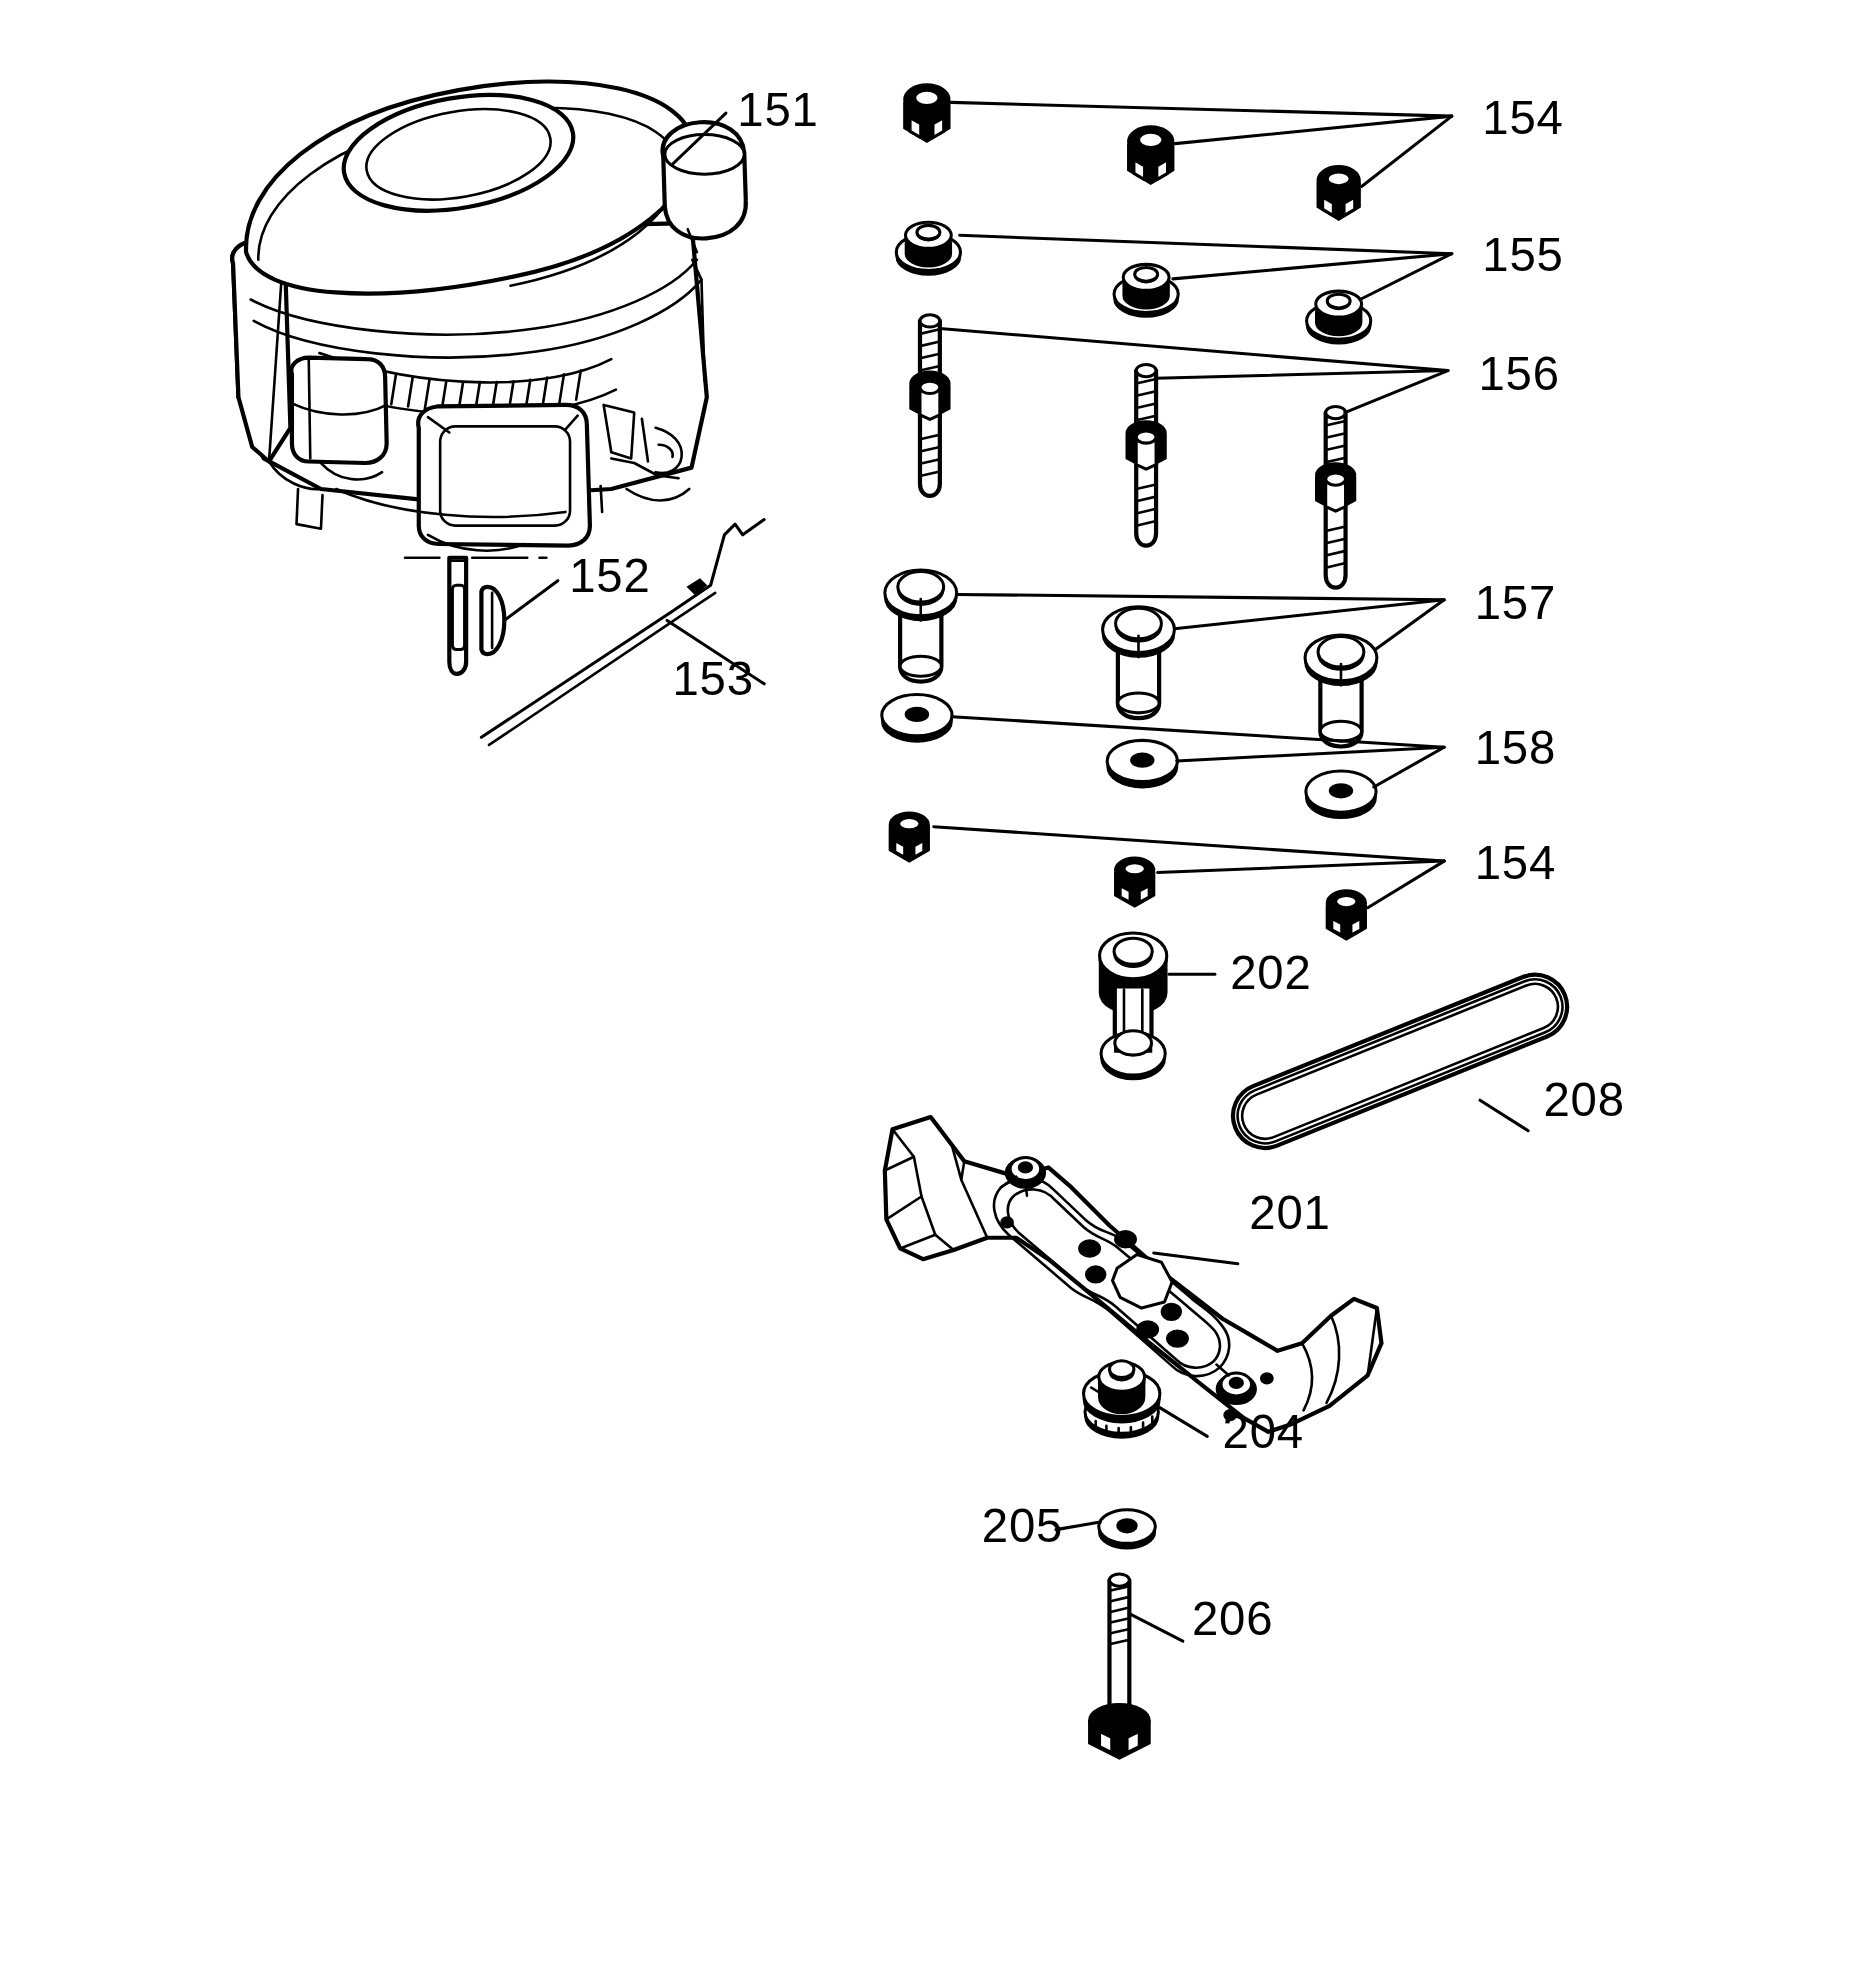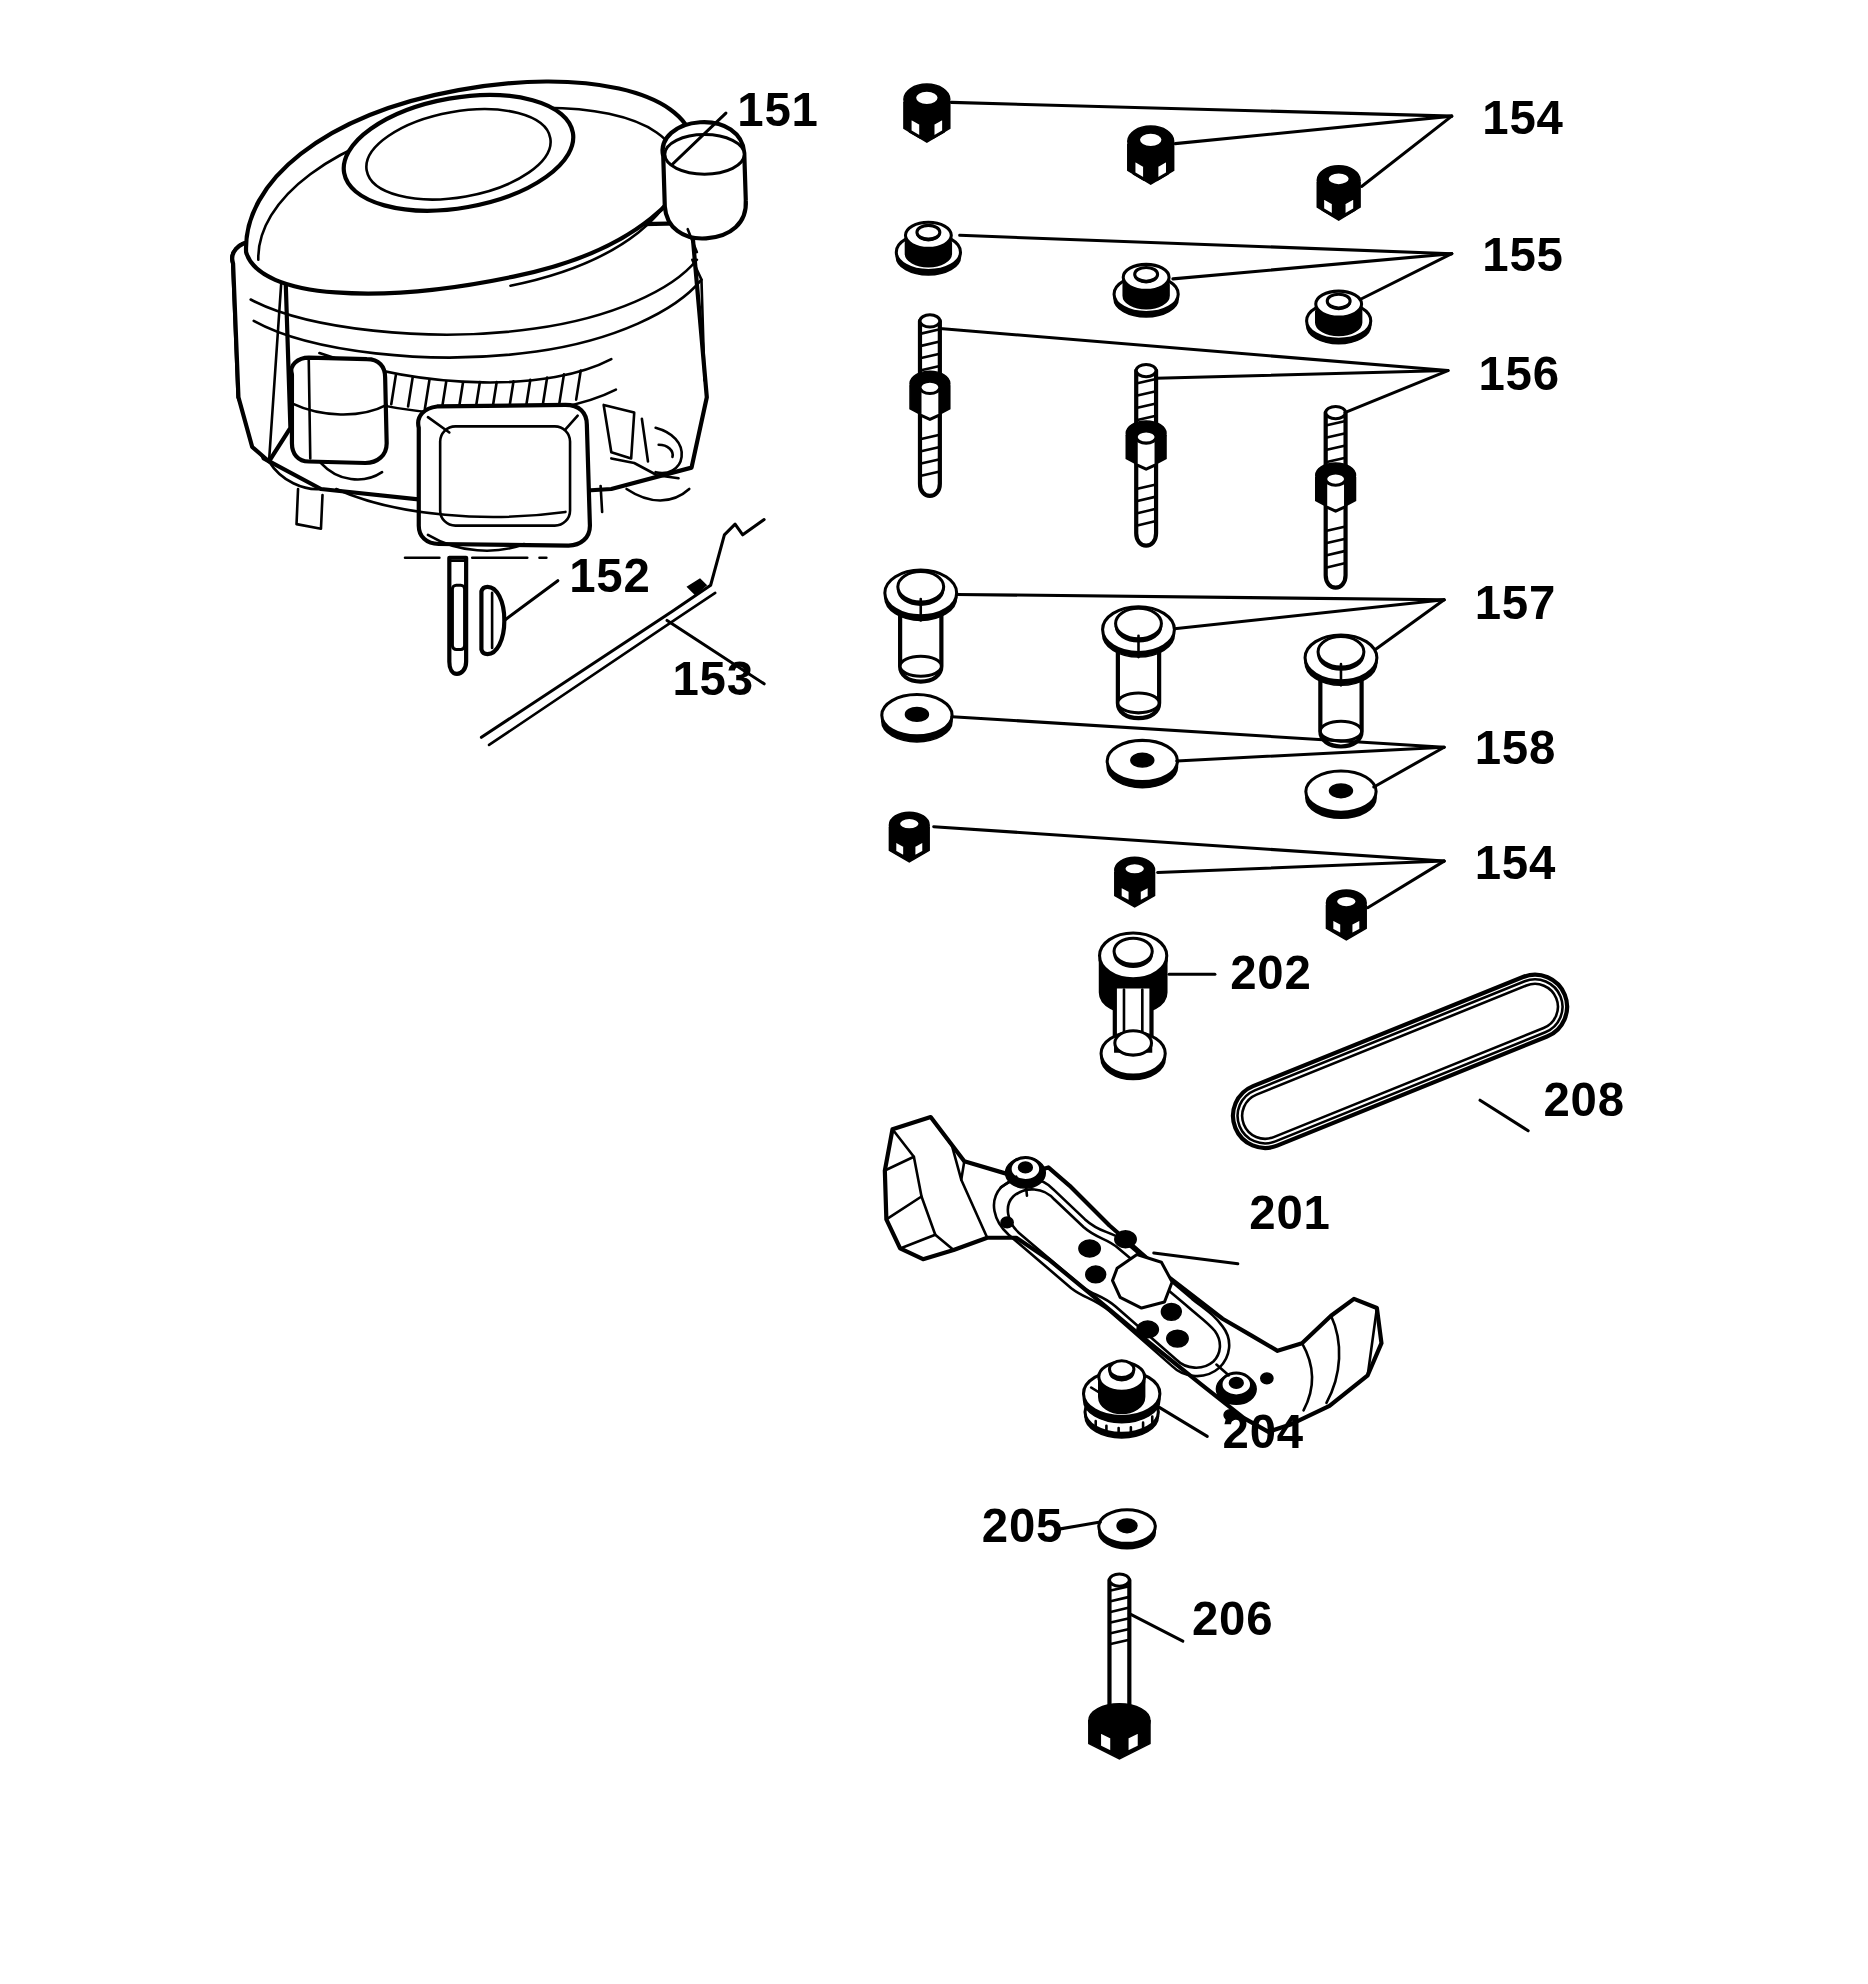--- a/index.html
+++ b/index.html
@@ -10,21 +10,20 @@
   }
   body {
     font-family: "Liberation Sans", sans-serif;
   }
   #diagram-root {
     position: relative;
     width: 1869px;
     height: 1912px;
     background: #ffffff;
     overflow: hidden;
-    font-weight: bold;
   }
   #diagram-svg {
     position: absolute;
     top: 0;
     left: 0;
     width: 1869px;
     height: 1985px;
     display: block;
   }
   .callout-text {

